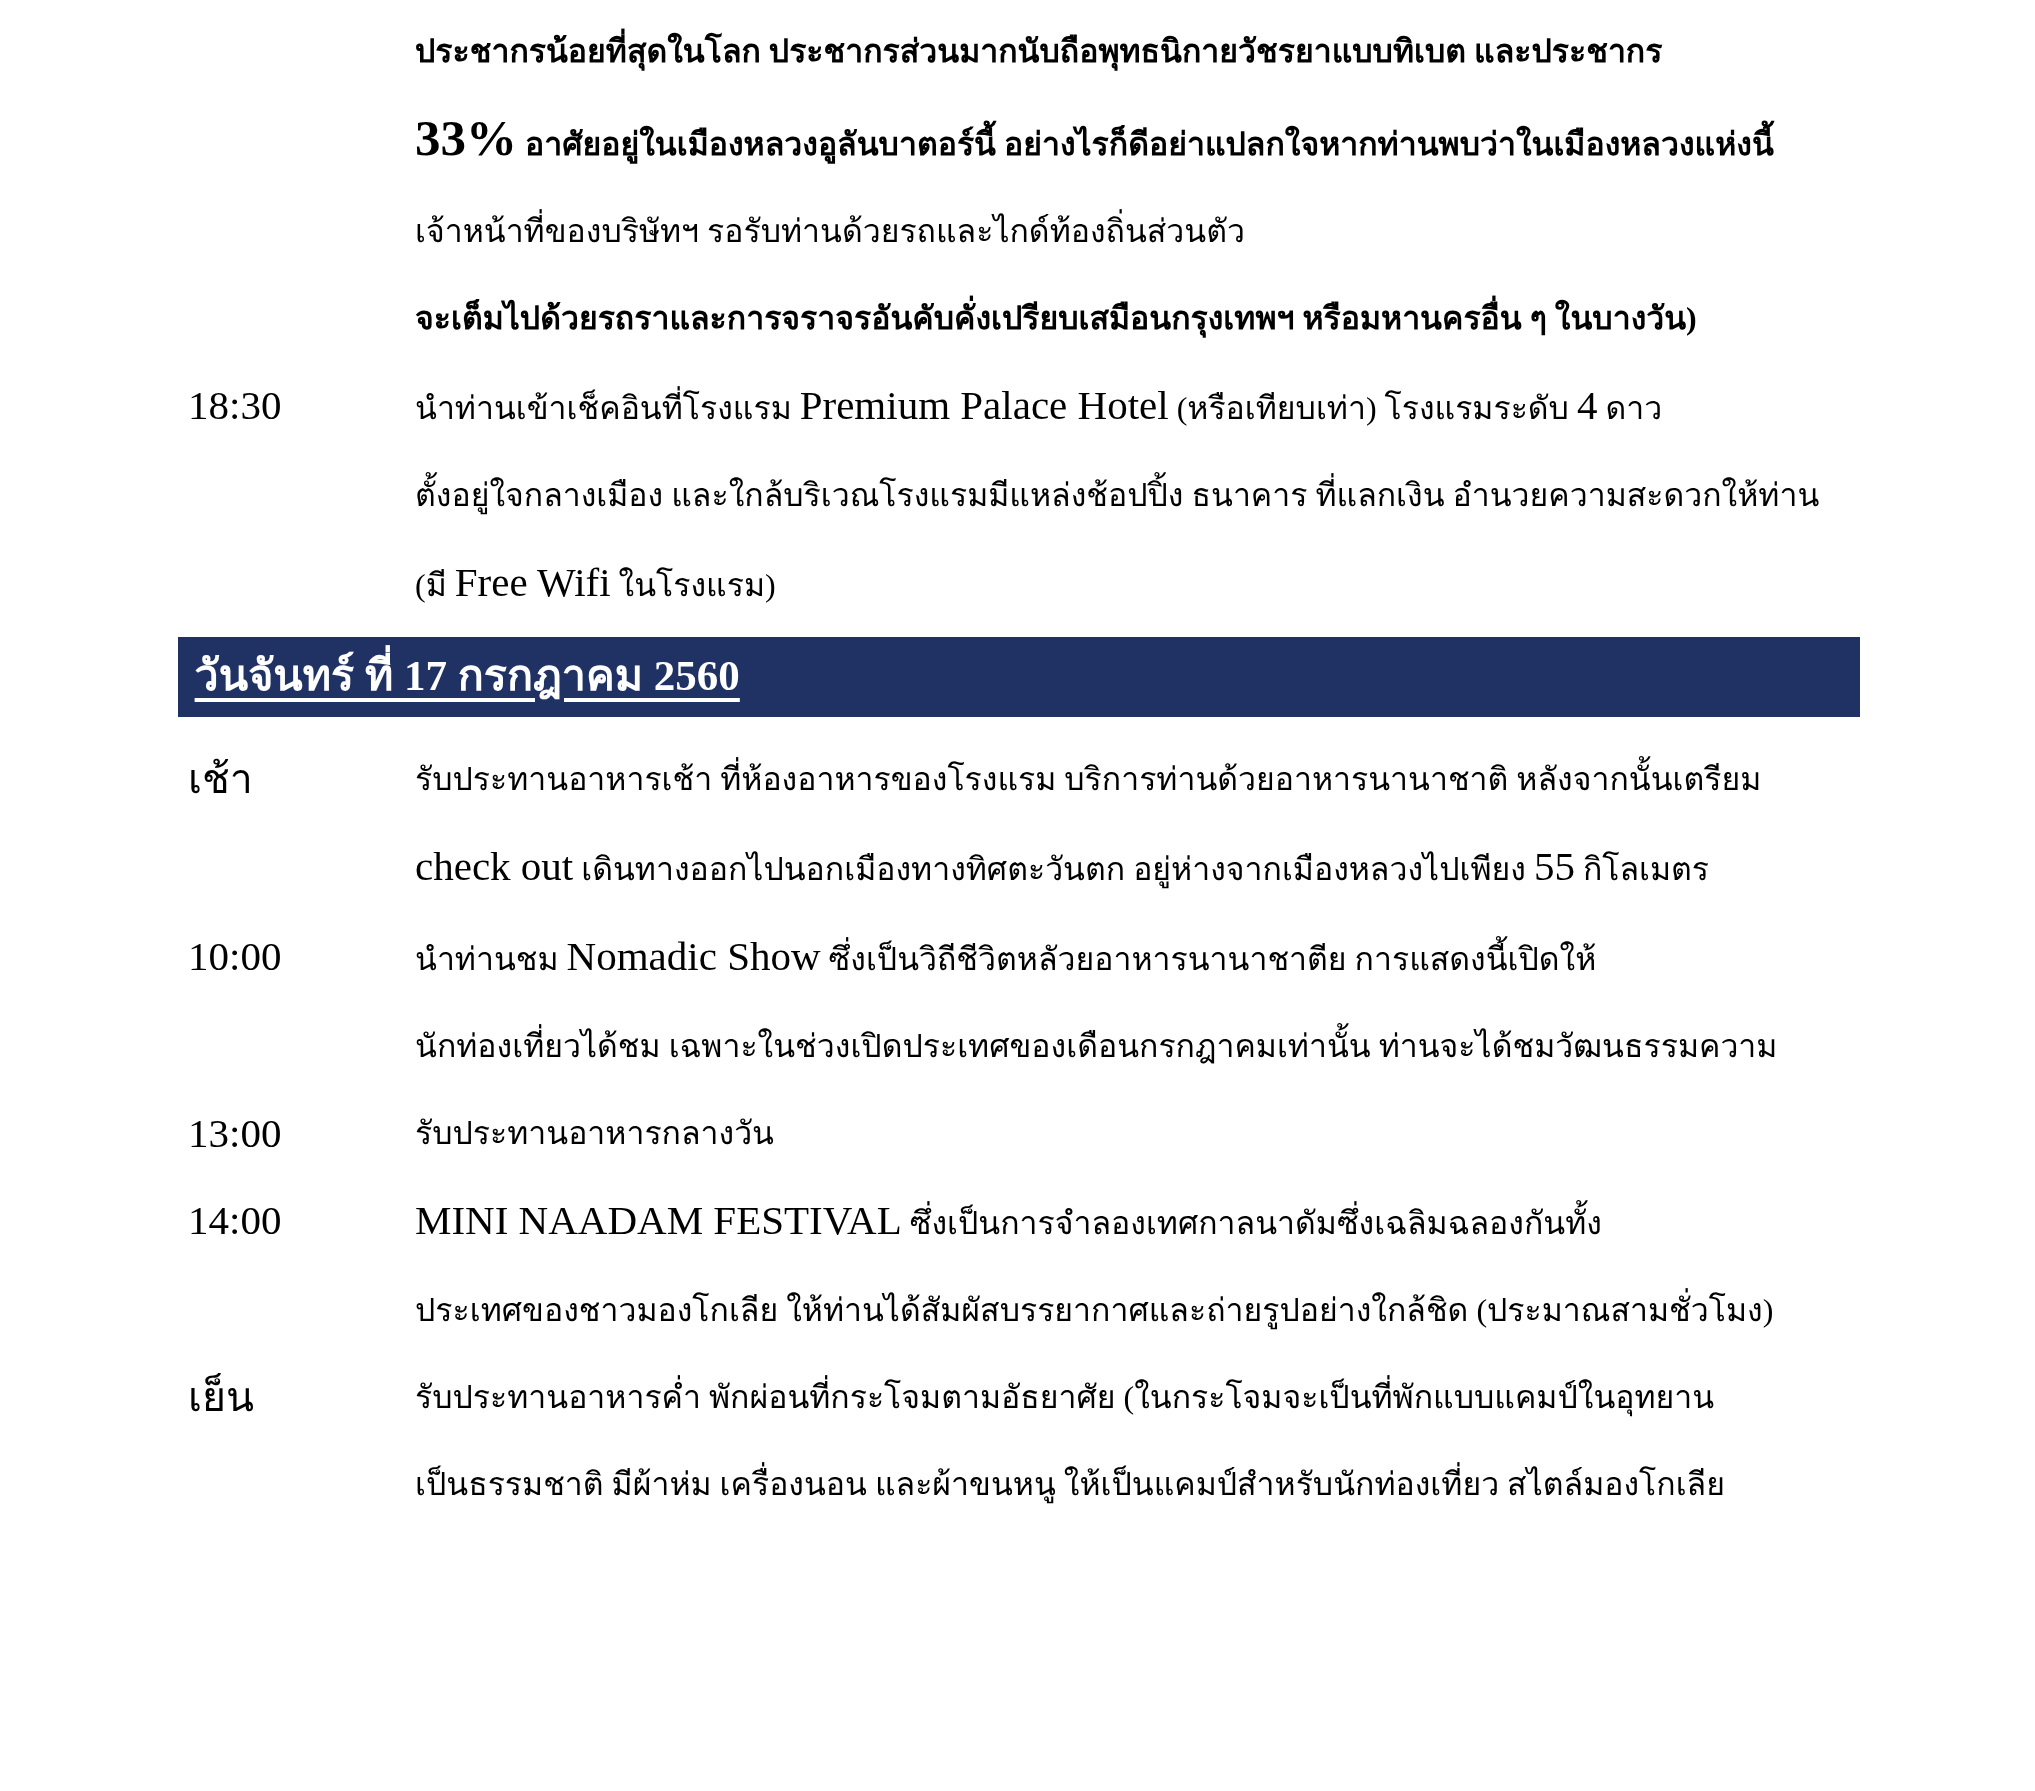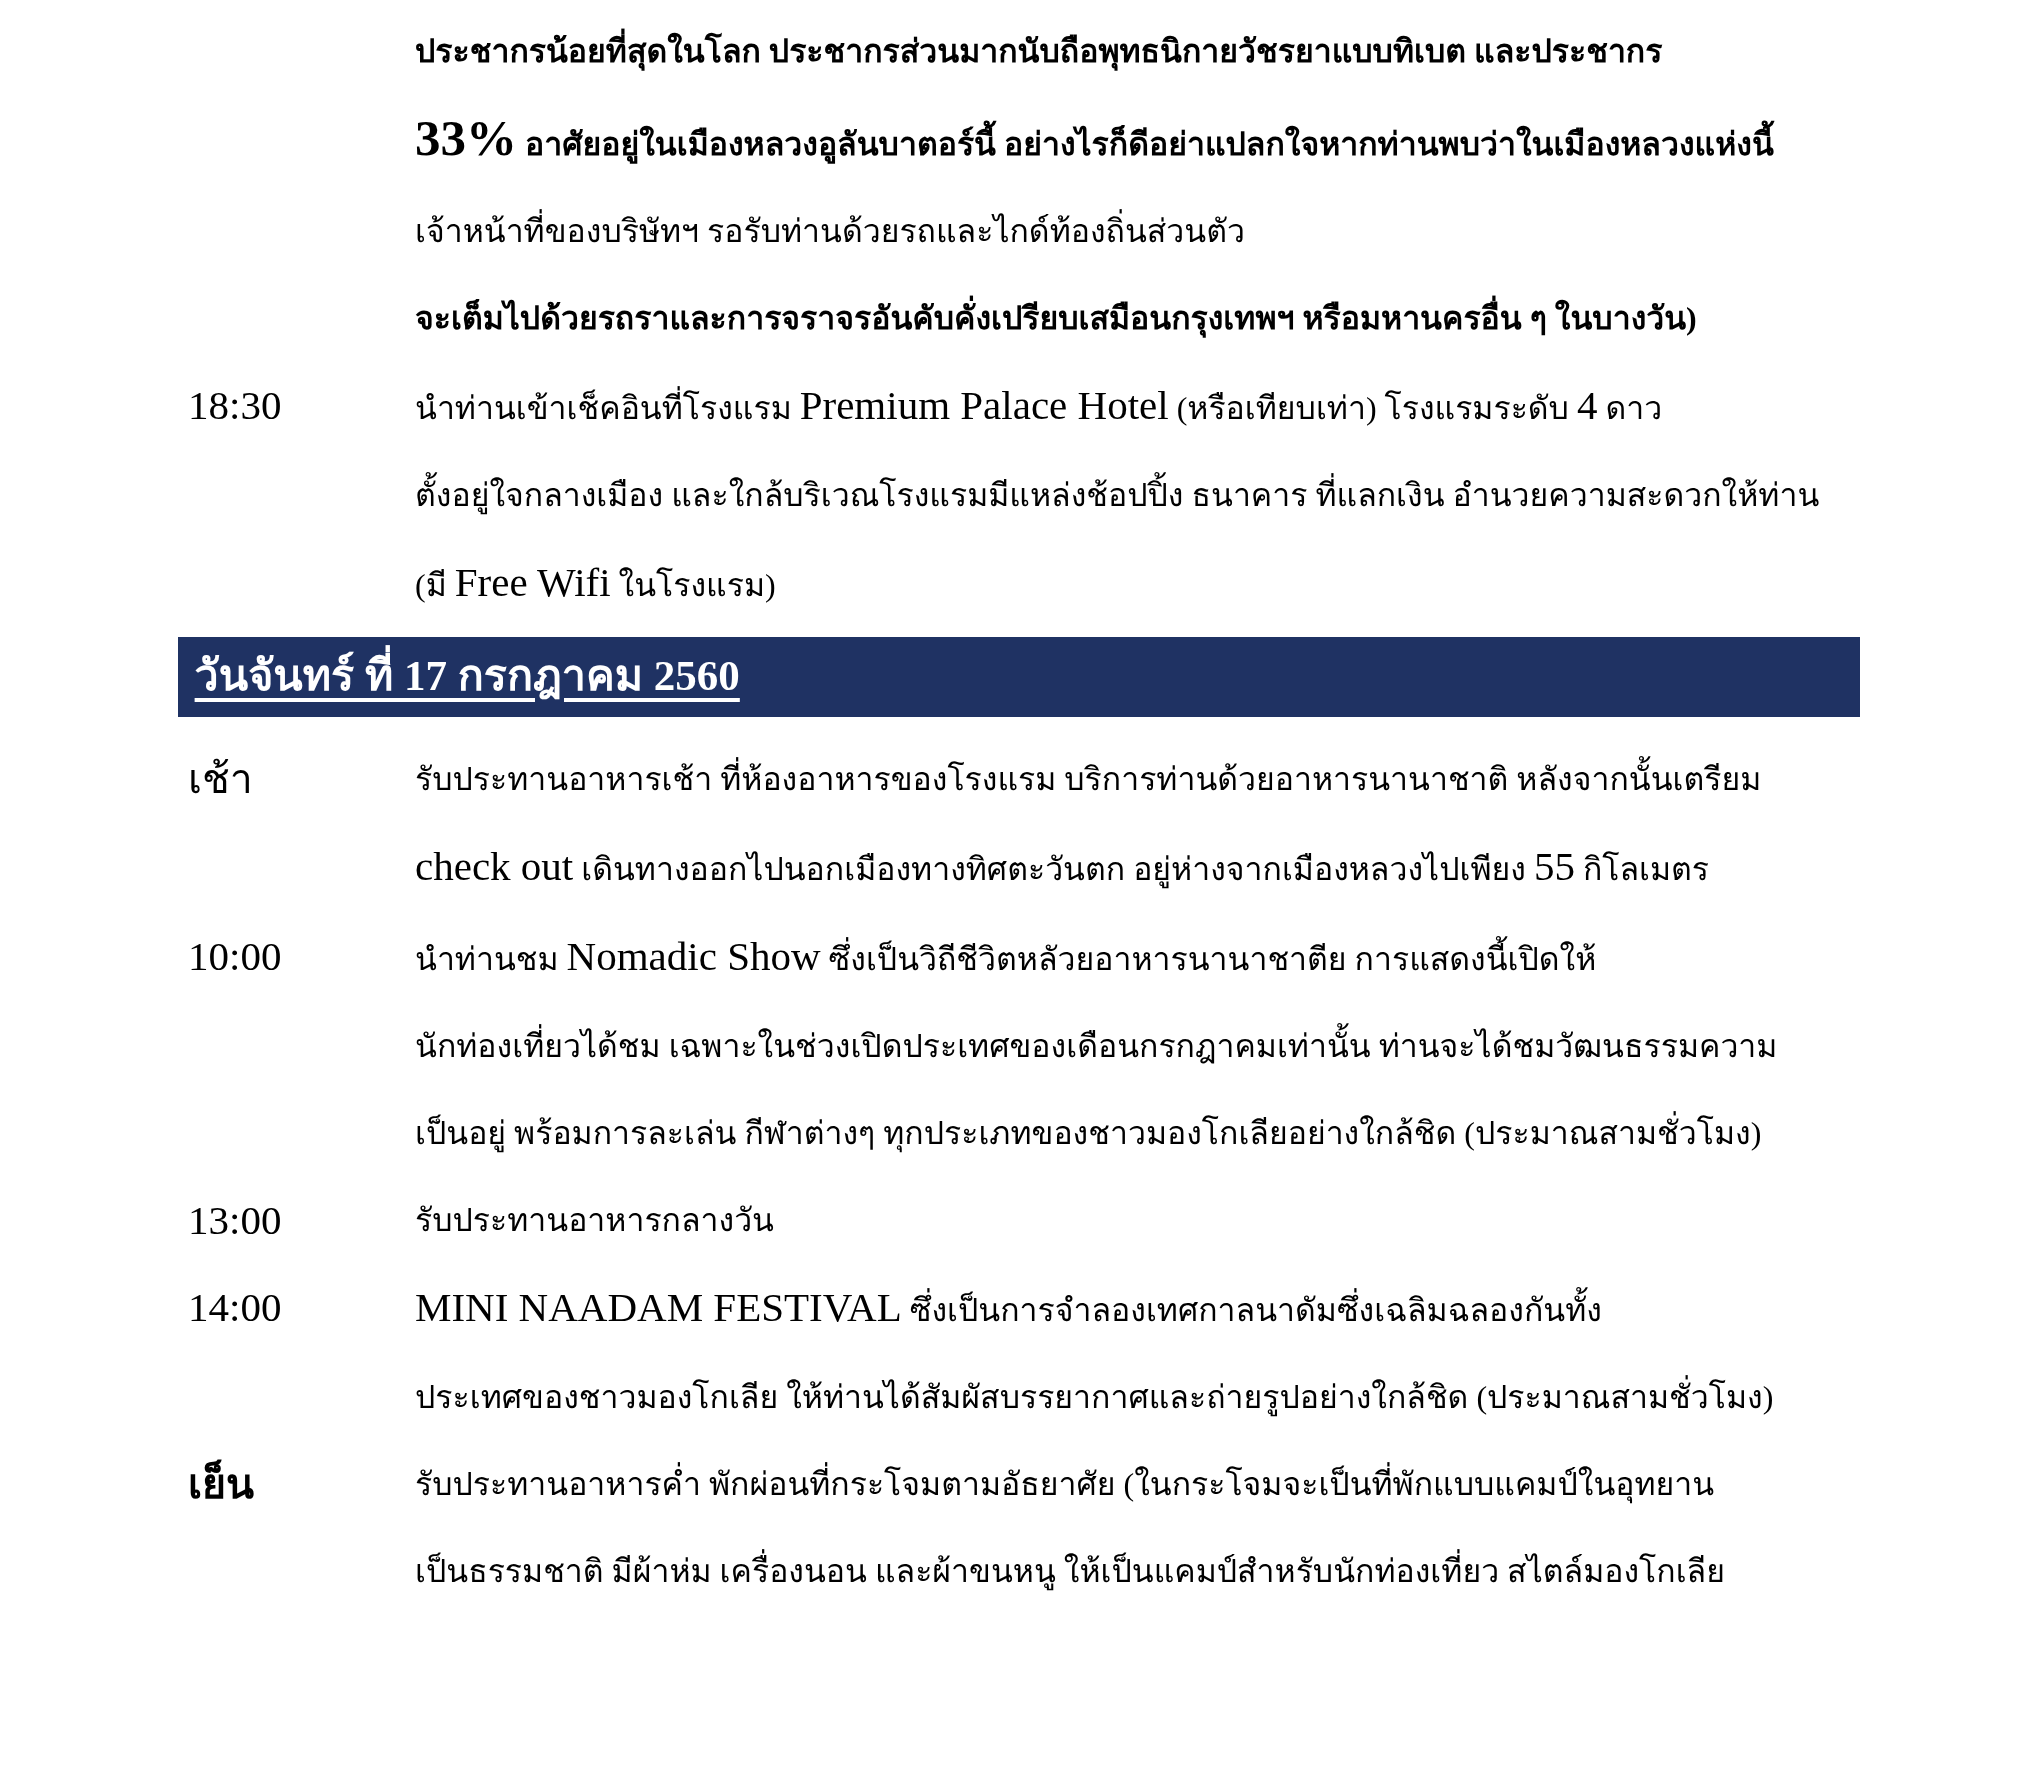--- a/index.html
+++ b/index.html
@@ -7,21 +7,21 @@
     width:2035px;height:1792px;overflow:hidden;
     font-family:"Liberation Serif","DejaVu Serif",serif;
     color:#000000;
   }
   .page{padding:11.2px 88px 0 188px;}
   .row{display:flex;align-items:flex-start;}
   .time{
     flex:0 0 227px;width:227px;
     font-size:41px;line-height:80px;white-space:nowrap;
   }
-  .time.b{font-weight:bold;}
+  .time.b{font-weight:normal;}
   .desc{flex:1;min-width:0;}
   .line{line-height:80px;white-space:nowrap;}
   .seg{vertical-align:baseline;}
   .thai{font-size:32px;}
   .thai-bold{font-size:32px;font-weight:bold;}
   .latin{font-size:41px;}
   .num{font-size:41px;}
   .num-lg{font-size:51px;font-weight:bold;}
   .day-header{
     margin:4.8px 0 22.3px -10.4px;
@@ -62,21 +62,20 @@
         <div class="desc">
           <div class="line"><span class="seg thai">รับประทานอาหารเช้า  ที่ห้องอาหารของโรงแรม  บริการท่านด้วยอาหารนานาชาติ หลังจากนั้นเตรียม</span></div>
           <div class="line"><span class="seg latin">check out</span><span class="seg thai">  เดินทางออกไปนอกเมืองทางทิศตะวันตก  อยู่ห่างจากเมืองหลวงไปเพียง </span><span class="seg num">55</span><span class="seg thai"> กิโลเมตร</span></div>
         </div>
       </div>
       <div class="row">
         <div class="time">10:00</div>
         <div class="desc">
           <div class="line"><span class="seg thai">นำท่านชม </span><span class="seg latin">Nomadic Show</span><span class="seg thai">  ซึ่งเป็นวิถีชีวิตหลัวยอาหารนานาชาตีย  การแสดงนี้เปิดให้</span></div>
           <div class="line"><span class="seg thai">นักท่องเที่ยวได้ชม  เฉพาะในช่วงเปิดประเทศของเดือนกรกฎาคมเท่านั้น  ท่านจะได้ชมวัฒนธรรมความ</span></div>
-          <div class="line"><span class="seg thai">เป็นอยู่ พร้อมการละเล่น กีฬาต่างๆ ทุกประเภทของชาวมองโกเลียอย่างใกล้ชิด (ประมาณสามชั่วโมง)</span></div>
         </div>
       </div>
       <div class="row">
         <div class="time">13:00</div>
         <div class="desc">
           <div class="line"><span class="seg thai">รับประทานอาหารกลางวัน</span></div>
         </div>
       </div>
       <div class="row">
         <div class="time">14:00</div>

